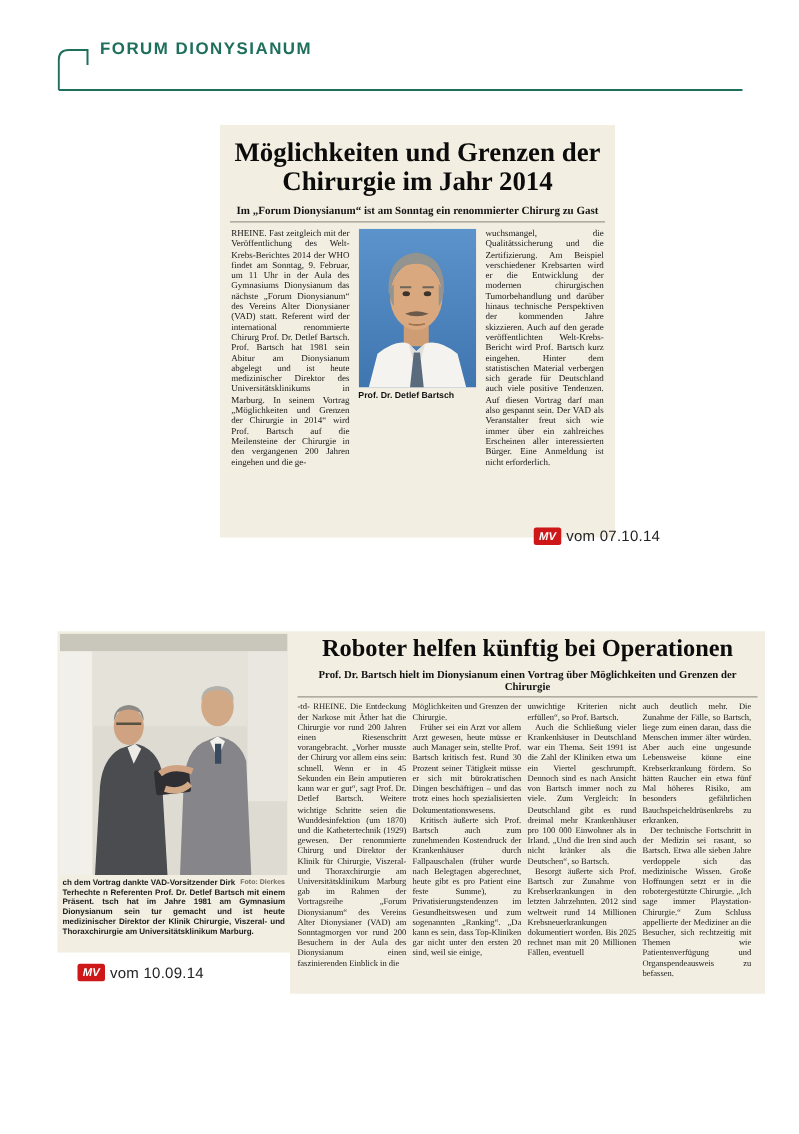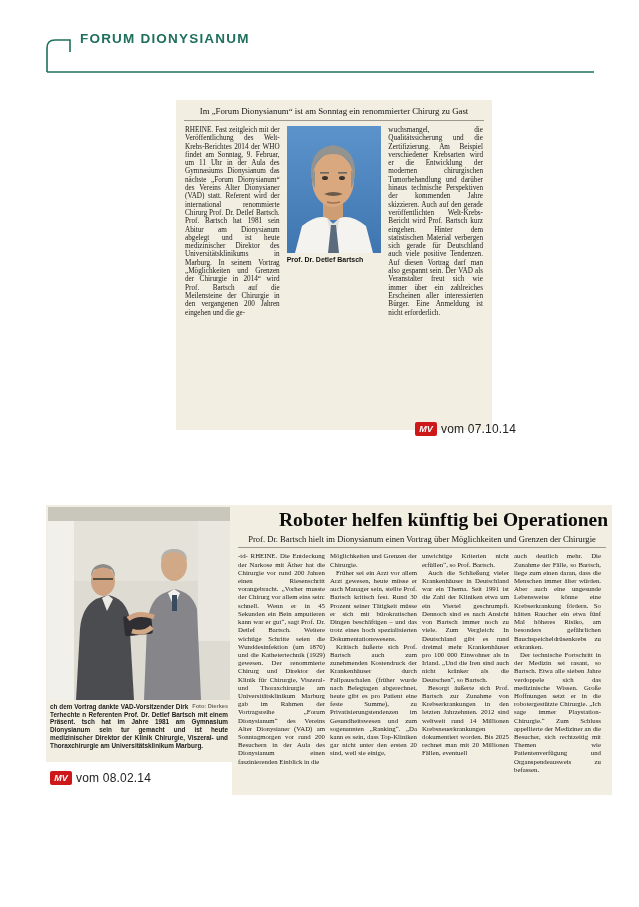--- a/index.html
+++ b/index.html
@@ -11,52 +11,52 @@
   .masthead-title{position:absolute;left:80px;top:31px;
       font-family:"Liberation Sans","DejaVu Sans",sans-serif;
       font-weight:bold;font-size:13.5px;letter-spacing:1.2px;color:#1e6f5c;}
 
   
   .clip{background:#f2eee1;position:absolute;}
   .clip1{left:176px;top:100px;width:316px;height:330px;}
 
   .a1-title{margin:11px 6px 0;text-align:center;font-weight:bold;
       font-size:21.5px;line-height:1.07;color:#0c0c0c;}
-  .deck{font-weight:normal;text-align:center;color:#141414;}
+  .deck{font-weight:bold;text-align:center;color:#141414;}
   .a1-deck{font-size:8.8px;margin:6px 8px 0;padding-bottom:4px;border-bottom:1px solid #9a988d;}
   .a1-body{display:flex;gap:7px;padding:5px 9px 0;}
   .bodycol{text-align:justify;color:#191919;}
   .a1col{width:95px;font-size:7.2px;line-height:8.3px;}
   .bodycol p{margin:0;}
   .bodycol p.ind{text-indent:6px;}
   .dl{font-weight:normal;}
 
   .photo1{width:94px;height:127px;display:block;}
   .photo1-caption{font-family:"Liberation Sans","DejaVu Sans",sans-serif;
       font-weight:bold;font-size:7px;line-height:9px;margin:2px 0 3px;color:#111;}
 
   
-  .stamp{position:absolute;display:flex;align-items:flex-start;gap:4px;}
+  .stamp{position:absolute;display:flex;align-items:flex-start;gap:4px;margin-left:12px;}
   .mv-box{width:22px;height:14px;background:#cd1719;color:#ffffff;border-radius:2px;
       font-family:"Liberation Sans","DejaVu Sans",sans-serif;font-weight:bold;font-style:italic;
       font-size:9px;display:flex;align-items:center;justify-content:center;}
   .stamp-date{font-family:"Liberation Sans","DejaVu Sans",sans-serif;
       font-size:12px;color:#222;letter-spacing:0.2px;}
   .stamp1{left:415px;top:422px;}
   .stamp2{left:50px;top:771px;}
 
   
   .clip2-photo{left:46px;top:505px;width:186px;height:257px;}
   .photo2{display:block;margin:2px 2px 0 2px;}
   .photo2-caption{padding:3px 4px 0;font-family:"Liberation Sans","DejaVu Sans",sans-serif;
       font-weight:bold;font-size:6.4px;line-height:7.7px;text-align:justify;color:#1c1c1c;}
   .credit{float:right;color:#6f6c63;font-size:5.6px;font-weight:bold;margin-left:4px;}
 
   .clip2-text{left:232px;top:505px;width:380px;height:290px;}
-  .a2-title{margin:5px 4px 0;text-align:right;font-weight:bold;font-size:19.5px;
+  .a2-title{margin:5px 4px 0;text-align:center;font-weight:bold;font-size:19.5px;
       line-height:1.05;color:#0c0c0c;}
   .a2-deck{font-size:8.6px;margin:4px 6px 0;padding-bottom:3px;border-bottom:1px solid #9a988d;}
   .a2-body{display:flex;gap:5px;padding:4px 6px 0;}
   .a2col{width:87px;font-size:6.8px;line-height:8.2px;}
 
   
   .pagenum{position:absolute;left:44px;top:870px;display:flex;gap:2px;}
   .digit{width:13px;height:13px;background:#1e6f5c;color:#ffffff;
       font-family:"Liberation Sans","DejaVu Sans",sans-serif;font-weight:bold;font-size:9px;
       display:flex;align-items:center;justify-content:center;}
@@ -66,20 +66,21 @@
 
 <div class="page">
 
   <svg class="masthead-svg" width="550" height="40" viewBox="0 0 550 40">
     <path d="M1,34 H548" stroke="#1e6f5c" stroke-width="1.6" fill="none"></path>
     <path d="M1,34 V10 Q1,2 9,2 H24 V14" stroke="#1e6f5c" stroke-width="1.6" fill="none"></path>
   </svg>
   <div class="masthead-title">FORUM DIONYSIANUM</div>
 
   <div class="clip clip1">
+    <div class="a1-title">Möglichkeiten und Grenzen der Chirurgie im Jahr 2014</div>
     <div class="deck a1-deck">Im „Forum Dionysianum“ ist am Sonntag ein renommierter Chirurg zu Gast</div>
     <div class="a1-body">
       <div class="bodycol a1col">
         <p><b class="dl">RHEINE.</b>
            <span>Fast zeitgleich mit der Veröffentlichung des Welt-Krebs-Berichtes 2014 der WHO findet am Sonntag, 9. Februar, um 11 Uhr in der Aula des Gymnasiums Dionysianum das nächste „Forum Dionysianum“ des Vereins Alter Dionysianer (VAD) statt. Referent wird der international renommierte Chirurg Prof. Dr. Detlef Bartsch. Prof. Bartsch hat 1981 sein Abitur am Dionysianum abgelegt und ist heute medizinischer Direktor des Universitätsklinikums in Marburg. In seinem Vortrag „Möglichkeiten und Grenzen der Chirurgie in 2014“ wird Prof. Bartsch auf die Meilensteine der Chirurgie in den vergangenen 200 Jahren eingehen und die ge-</span></p>
       </div>
       <div class="bodycol a1col">
         <svg class="photo1" viewBox="0 0 94 127" preserveAspectRatio="none">
           <defs>
             <linearGradient id="bg1" x1="0" y1="0" x2="0" y2="1">
@@ -168,21 +169,21 @@
       </div>
       <div class="bodycol a2col">
         <p>auch deutlich mehr. Die Zunahme der Fälle, so Bartsch, liege zum einen daran, dass die Menschen immer älter würden. Aber auch eine ungesunde Lebensweise könne eine Krebserkrankung fördern. So hätten Raucher ein etwa fünf Mal höheres Risiko, am besonders gefährlichen Bauchspeicheldrüsenkrebs zu erkranken.</p>
         <p class="ind">Der technische Fortschritt in der Medizin sei rasant, so Bartsch. Etwa alle sieben Jahre verdoppele sich das medizinische Wissen. Große Hoffnungen setzt er in die robotergestützte Chirurgie. „Ich sage immer Playstation-Chirurgie.“ Zum Schluss appellierte der Mediziner an die Besucher, sich rechtzeitig mit Themen wie Patientenverfügung und Organspendeausweis zu befassen.</p>
       </div>
     </div>
   </div>
 
   <div class="stamp stamp2">
     <div class="mv-box">MV</div>
-    <div class="stamp-date">vom 08.02.14</div>
+    <div class="stamp-date">vom 10.09.14</div>
   </div>
 
   <div class="pagenum">
     <div class="digit">1</div>
     <div class="digit">5</div>
     <div class="digit">4</div>
   </div>
 
 </div>
 

